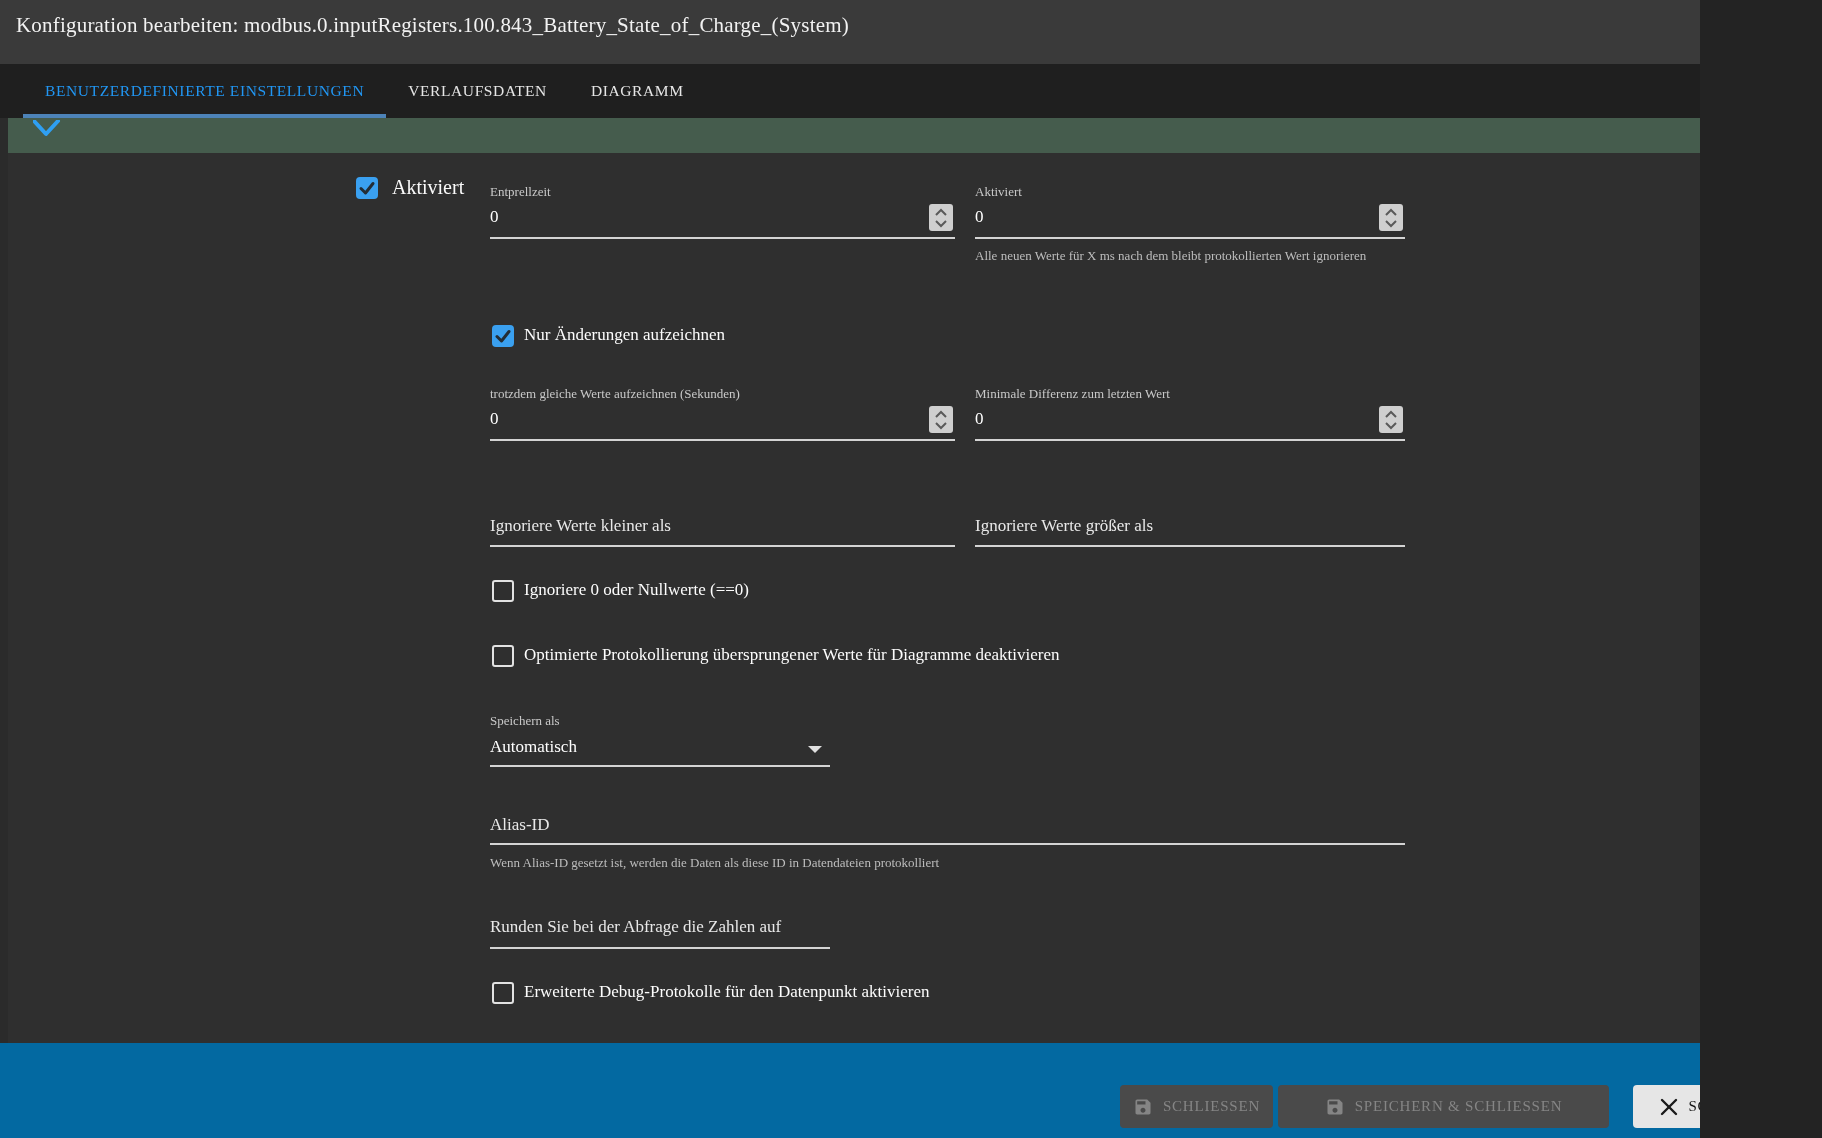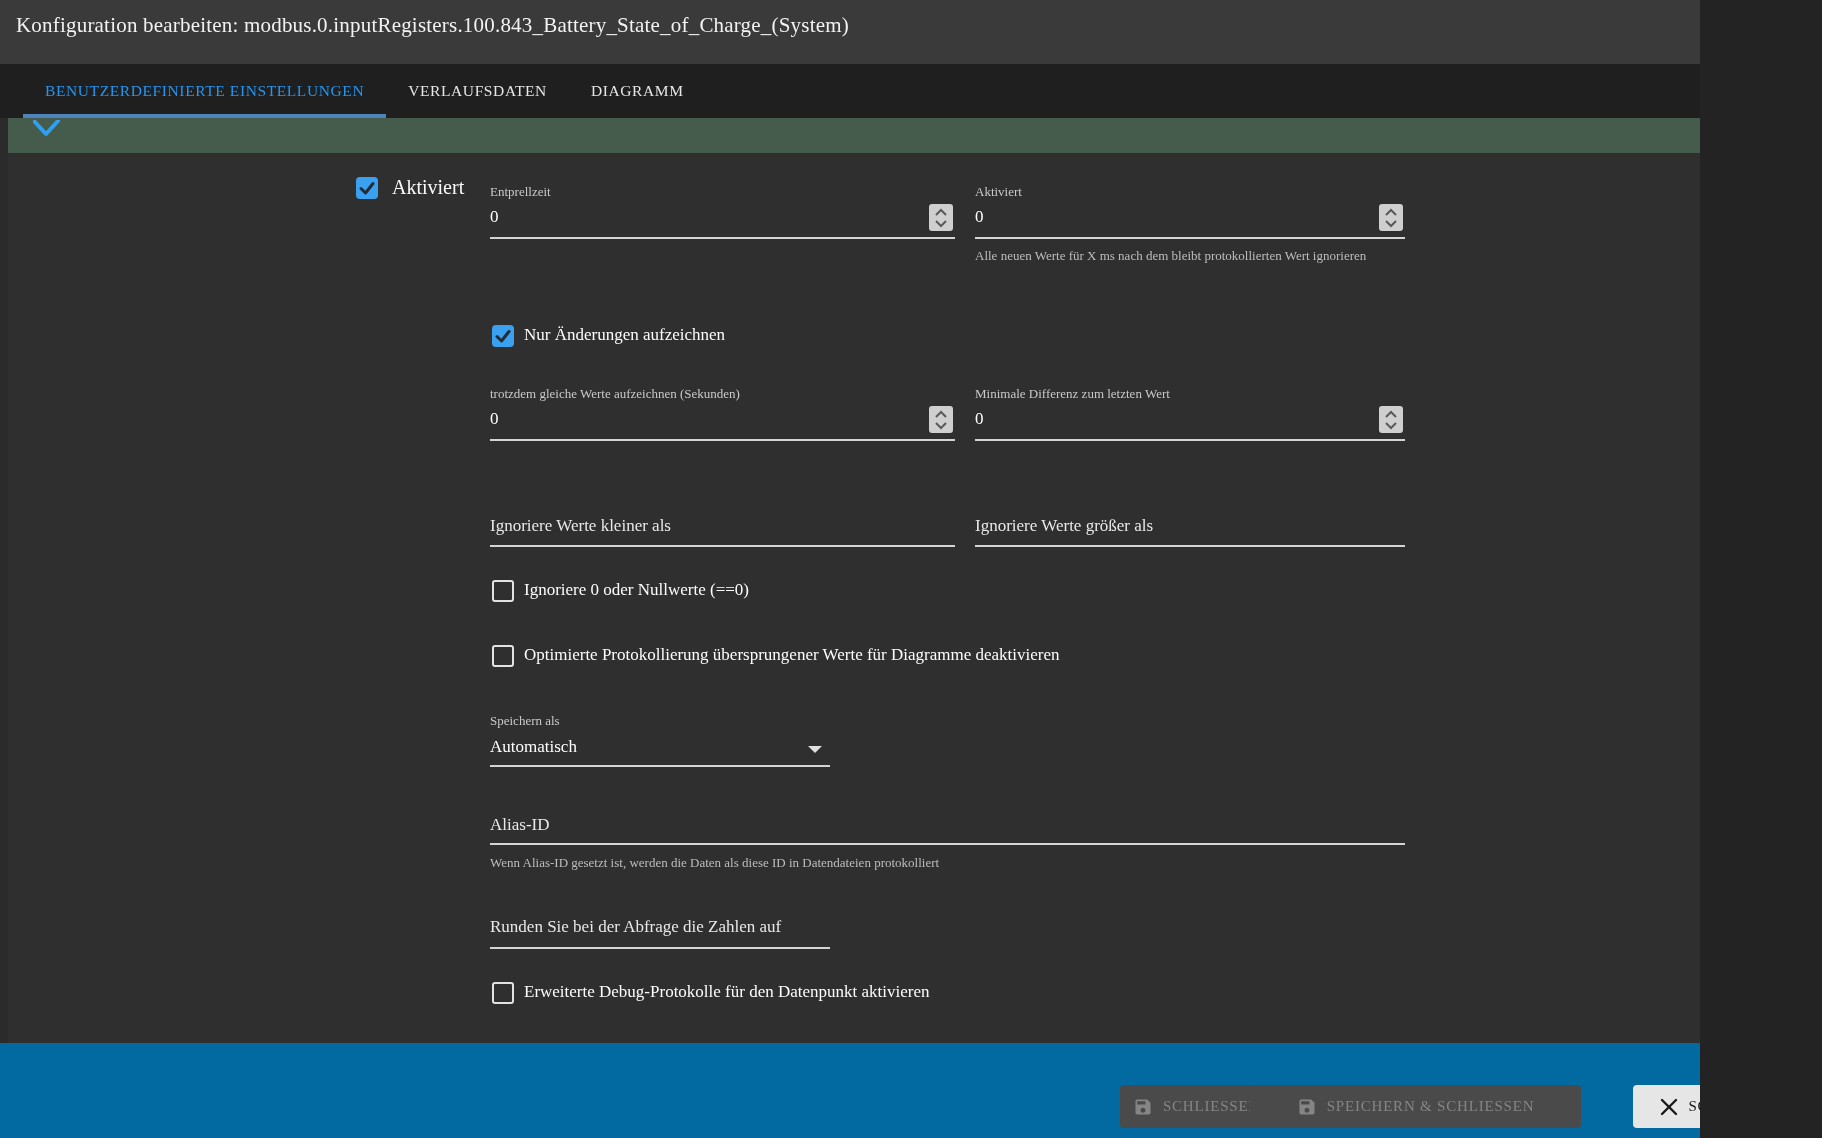--- a/index.html
+++ b/index.html
@@ -164,21 +164,21 @@
     <div class="scrollthumb"></div>
   </div>
 
   <div class="btn disabled" style="left:1120px;width:153px;">
     <svg width="20" height="20" viewBox="0 0 24 24">
       <path fill="currentColor" d="M17 3H5c-1.1 0-2 .9-2 2v14c0 1.1.9 2 2 2h14c1.1 0 2-.9 2-2V7l-4-4zm-5 16c-1.66 0-3-1.34-3-3s1.34-3 3-3 3 1.34 3 3-1.34 3-3 3zm3-10H5V5h10v4z"></path>
     </svg>
     <span>SCHLIESSEN</span>
   </div>
 
-  <div class="btn disabled" style="left:1250px;width:331px;">
+  <div class="btn disabled" style="left:1278px;width:331px;">
     <svg width="20" height="20" viewBox="0 0 24 24">
       <path fill="currentColor" d="M17 3H5c-1.1 0-2 .9-2 2v14c0 1.1.9 2 2 2h14c1.1 0 2-.9 2-2V7l-4-4zm-5 16c-1.66 0-3-1.34-3-3s1.34-3 3-3 3 1.34 3 3-1.34 3-3 3zm3-10H5V5h10v4z"></path>
     </svg>
     <span>SPEICHERN &amp; SCHLIESSEN</span>
   </div>
 
   <div class="btn light" style="left:1633px;width:180px;">
     <svg width="18" height="18" viewBox="0 0 18 18">
       <line x1="2" y1="2" x2="16" y2="16" stroke="#1a1a1a" stroke-width="2.4" stroke-linecap="round"></line>
       <line x1="16" y1="2" x2="2" y2="16" stroke="#1a1a1a" stroke-width="2.4" stroke-linecap="round"></line>

